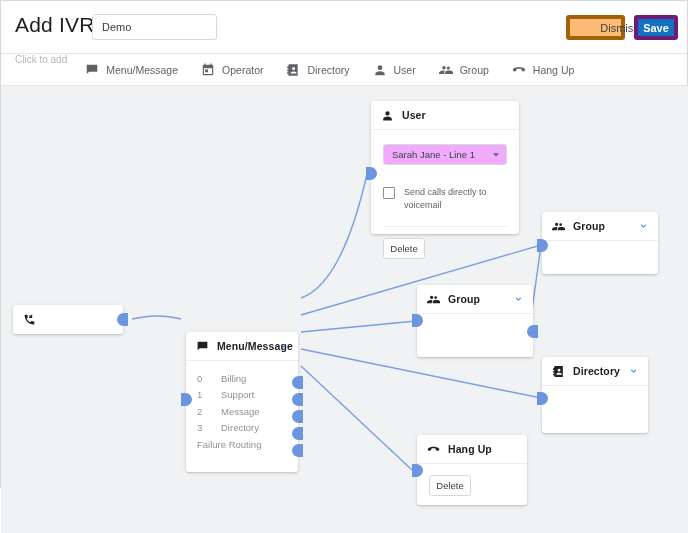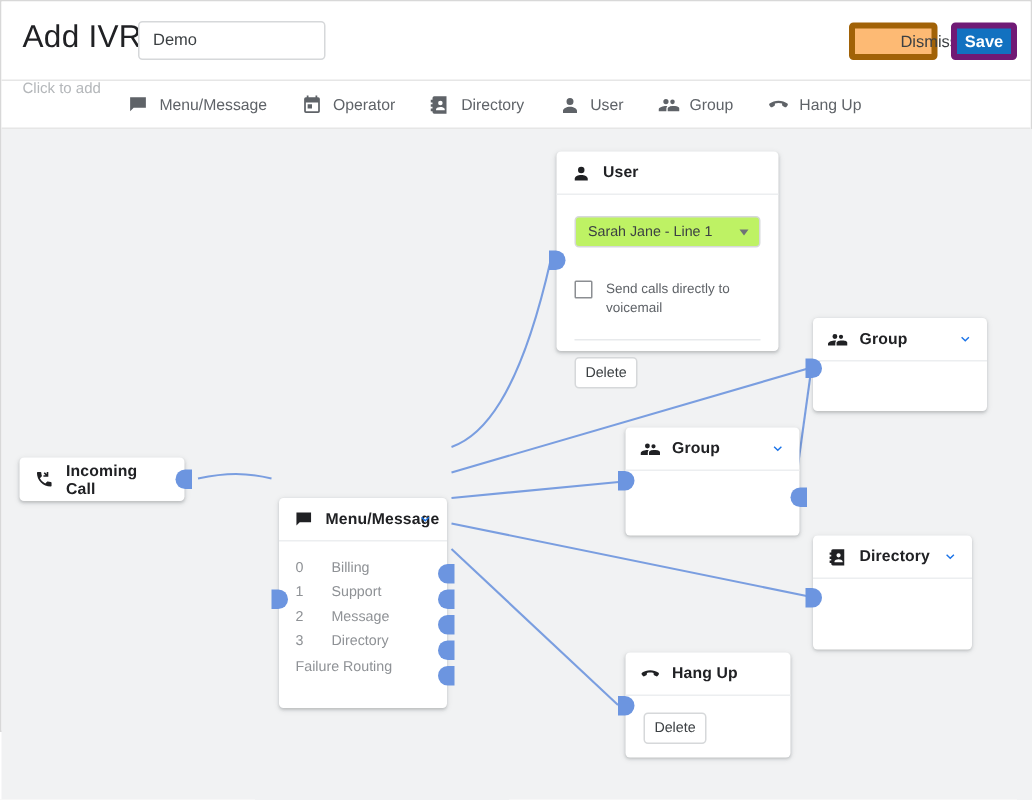--- a/index.html
+++ b/index.html
@@ -99,21 +99,21 @@
   
   .menu-rows{padding:9px 0 10px;}
   .menu-row{display:flex;align-items:center;height:16.5px;padding:0 11px;box-sizing:border-box;}
   .menu-key{width:24px;font-size:9.5px;color:#8f9296;flex:none;}
   .menu-lbl{font-size:9.5px;color:#8f9296;}
   .menu-fail{font-size:9.5px;color:#8f9296;padding:0 11px;margin-top:3px;}
 
   
   .select{
     position:relative;height:21px;border:1px solid #d6d8da;border-radius:3px;
-    background:#bef264;display:flex;align-items:center;padding:0 8px;box-sizing:border-box;
+    background:#f0abfc;display:flex;align-items:center;padding:0 8px;box-sizing:border-box;
     font-size:9.5px;color:#3c4043;cursor:pointer;
   }
   .select .caret{
     position:absolute;right:7px;top:50%;transform:translateY(-50%);
     width:0;height:0;border-left:3.5px solid transparent;border-right:3.5px solid transparent;
     border-top:4px solid #6f7276;
   }
   .check-row{display:flex;align-items:flex-start;margin-top:21px;}
   .checkbox{
     width:10px;height:10px;border:1px solid #8b8e92;border-radius:1px;background:#fff;
@@ -218,21 +218,20 @@
       </g>
     </svg>
 
     <div class="node" style="left:12px;top:219px;width:110px;height:29px;">
       <div class="node-head">
         <span class="node-ico">
           <svg viewBox="0 0 24 24">
               <path d="M20 15.5c-1.2 0-2.4-.2-3.6-.6-.3-.1-.7 0-1 .2l-2.2 2.2a15.1 15.1 0 01-6.6-6.6l2.2-2.2c.3-.3.4-.7.2-1-.4-1.1-.6-2.3-.6-3.5 0-.6-.4-1-1-1H4c-.6 0-1 .4-1 1 0 9.4 7.6 17 17 17 .6 0 1-.4 1-1v-3.5c0-.6-.4-1-1-1zM15 3v2.6l-2.3-2.3-1.4 1.4L13.6 7H11v2h6V3h-2z"></path>
             </svg>
         </span>
-        <span class="node-title">Incoming Call</span>
       </div>
       <span class="port out" style="top:8px;"></span>
     </div>
 
     <div class="node" style="left:185px;top:246px;width:112px;height:140px;">
       <div class="node-head bordered">
         <span class="node-ico">
           <svg viewBox="0 0 24 24">
               <path d="M3 3h18v12H7l-4 4V3zm3 4h12v1.6H6V7zm0 3.6h8V12H6v-1.4z"></path>
             </svg>

